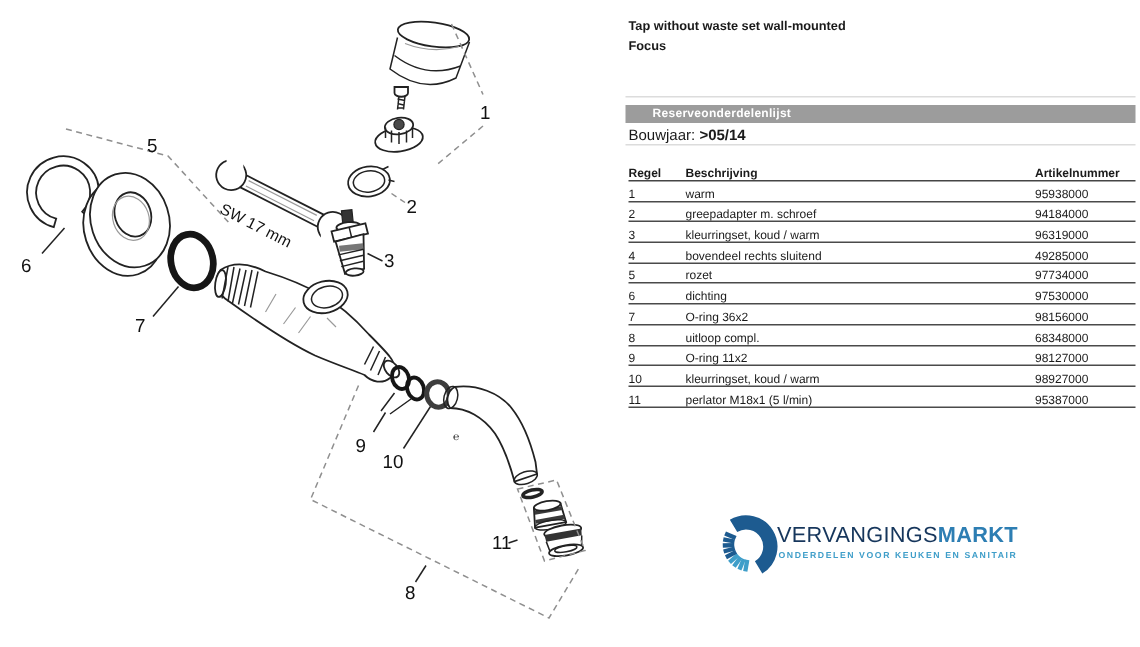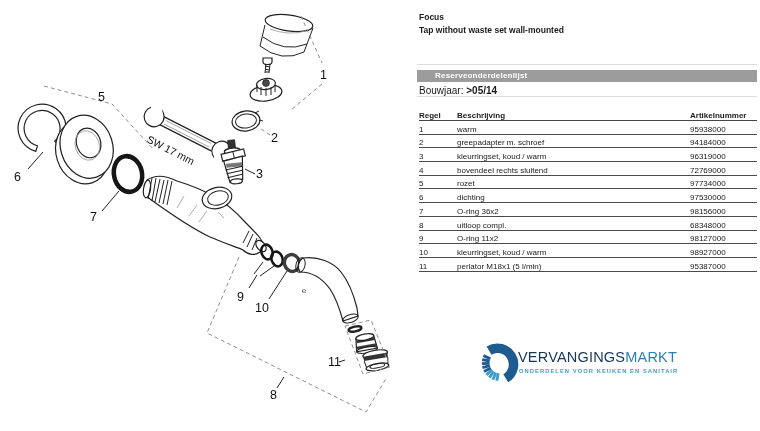--- a/index.html
+++ b/index.html
@@ -28,21 +28,21 @@
   .thead { height:17px; border-bottom:1.5px solid #454545; font-weight:bold; padding-top:4px; }
   .trow { height:13.7px; border-bottom:1.4px solid #4a4a4a; padding-top:2.4px; }
   .c1 { width:38px; } .c2 { width:233px; } .c3 { width:67px; }
 
   
   .logo { position:absolute; left:62px; top:340px; width:278px; height:48px; }
   .logo-icon { position:absolute; left:0; top:2px; width:42px; height:42px; }
   .brand { position:absolute; left:39px; top:9px; font-size:14.5px; letter-spacing:.2px;
            white-space:nowrap; }
   .brand .p1 { font-weight:normal; color:#16365c; }
-  .brand .p2 { font-weight:normal; color:#2d7eb3; }
+  .brand .p2 { font-weight:bold; color:#2d7eb3; }
   .tagline { position:absolute; left:40px; top:28px; font-size:5.8px; font-weight:bold;
              letter-spacing:1.05px; color:#3f9ec9; white-space:nowrap; }
 
   
   svg text { font-family:"Liberation Sans", sans-serif; fill:#111; }
   .callout { font-size:12.5px; }
   .outline { fill:#ffffff; stroke:#222; stroke-width:1.2; }
   .thin    { fill:none; stroke:#222; stroke-width:1; }
   .dash    { fill:none; stroke:#8f8f8f; stroke-width:1; stroke-dasharray:4 3; }
   .sketch  { fill:none; stroke:#9a9a9a; stroke-width:.8; }
@@ -183,22 +183,22 @@
     <text class="callout" x="328" y="366">11</text>
 
     <path class="dash" d="M239,257 L207,333 L366,412 L387,377"></path>
     <path class="thin" d="M284,377 L277,388"></path>
     <text class="callout" x="270" y="399">8</text>
   </svg>
 
   <div class="panel">
 
     <div class="prod">
+      <div class="b">Tap without waste set wall-mounted</div>
       <div class="b">Focus</div>
-      <div class="b">Tap without waste set wall-mounted</div>
     </div>
 
     <div class="divider div1"></div>
 
     <div class="secbar">Reserveonderdelenlijst</div>
 
     <div class="bouwjaar">
       <span>Bouwjaar:</span>
       <span class="b">&gt;05/14</span>
     </div>
@@ -222,21 +222,21 @@
         <span class="c3">94184000</span>
       </div>
       <div class="trow">
         <span class="c1">3</span>
         <span class="c2">kleurringset, koud / warm</span>
         <span class="c3">96319000</span>
       </div>
       <div class="trow">
         <span class="c1">4</span>
         <span class="c2">bovendeel rechts sluitend</span>
-        <span class="c3">72769000</span>
+        <span class="c3">49285000</span>
       </div>
       <div class="trow">
         <span class="c1">5</span>
         <span class="c2">rozet</span>
         <span class="c3">97734000</span>
       </div>
       <div class="trow">
         <span class="c1">6</span>
         <span class="c2">dichting</span>
         <span class="c3">97530000</span>

